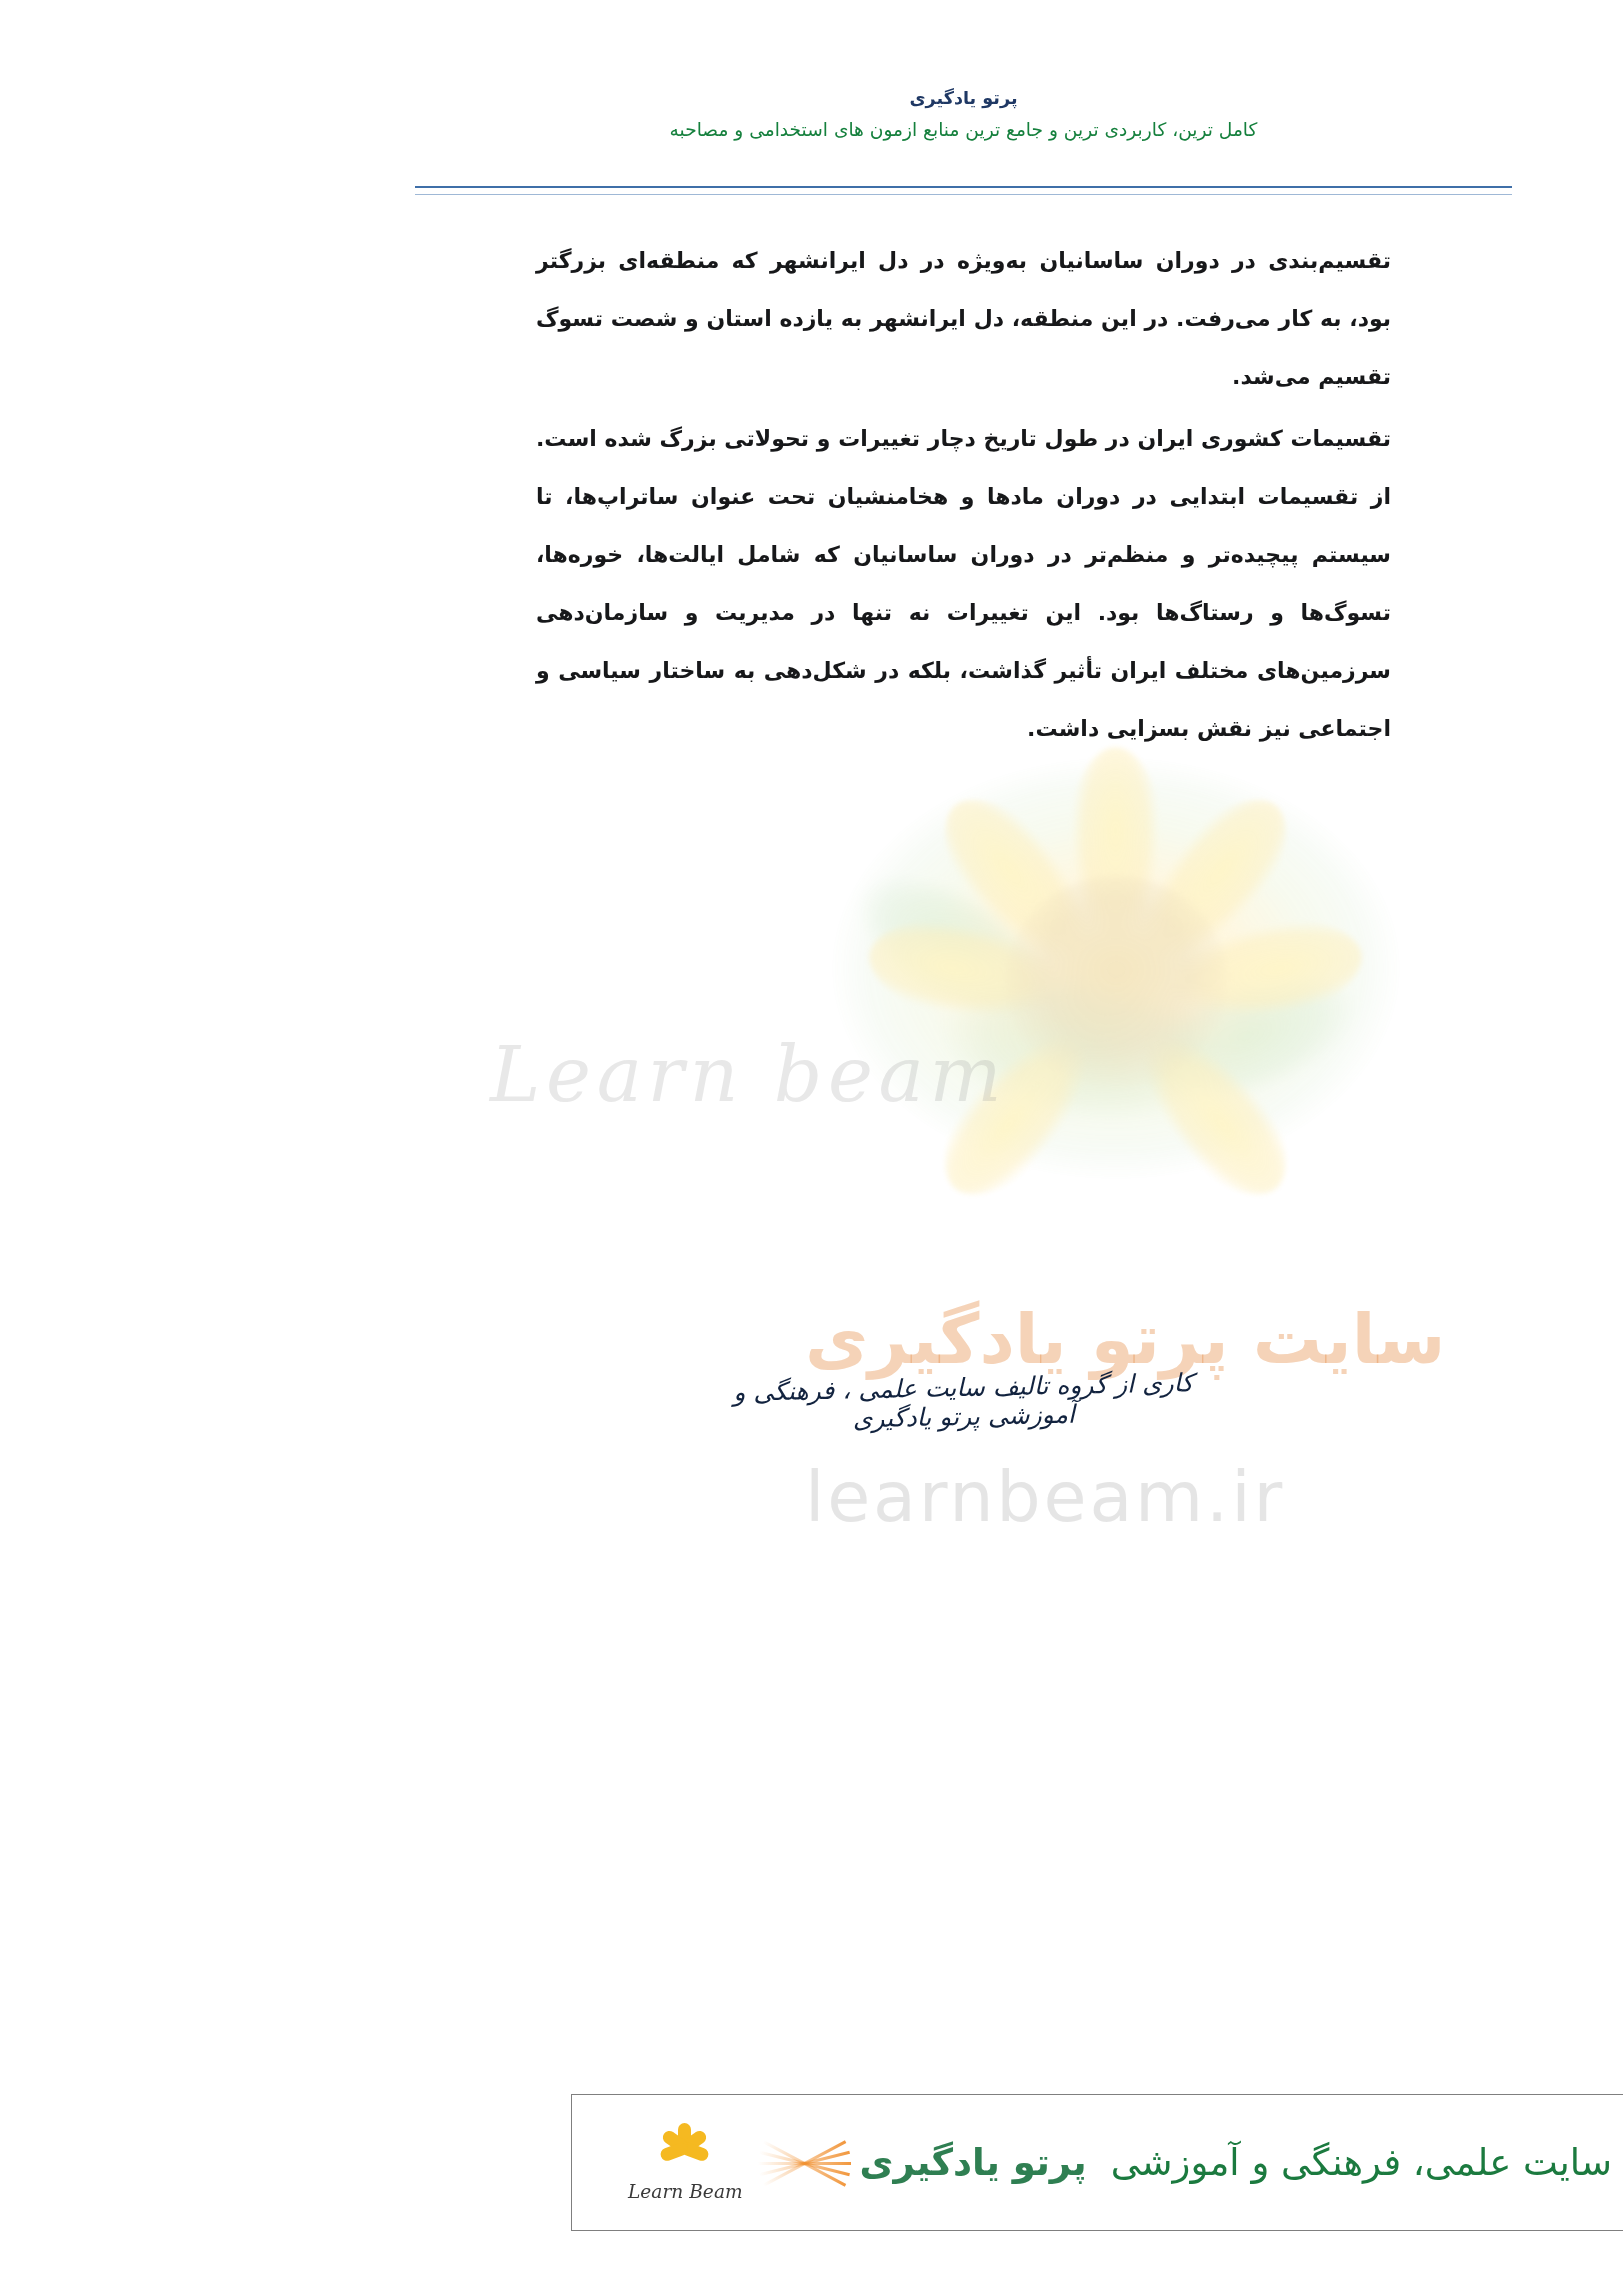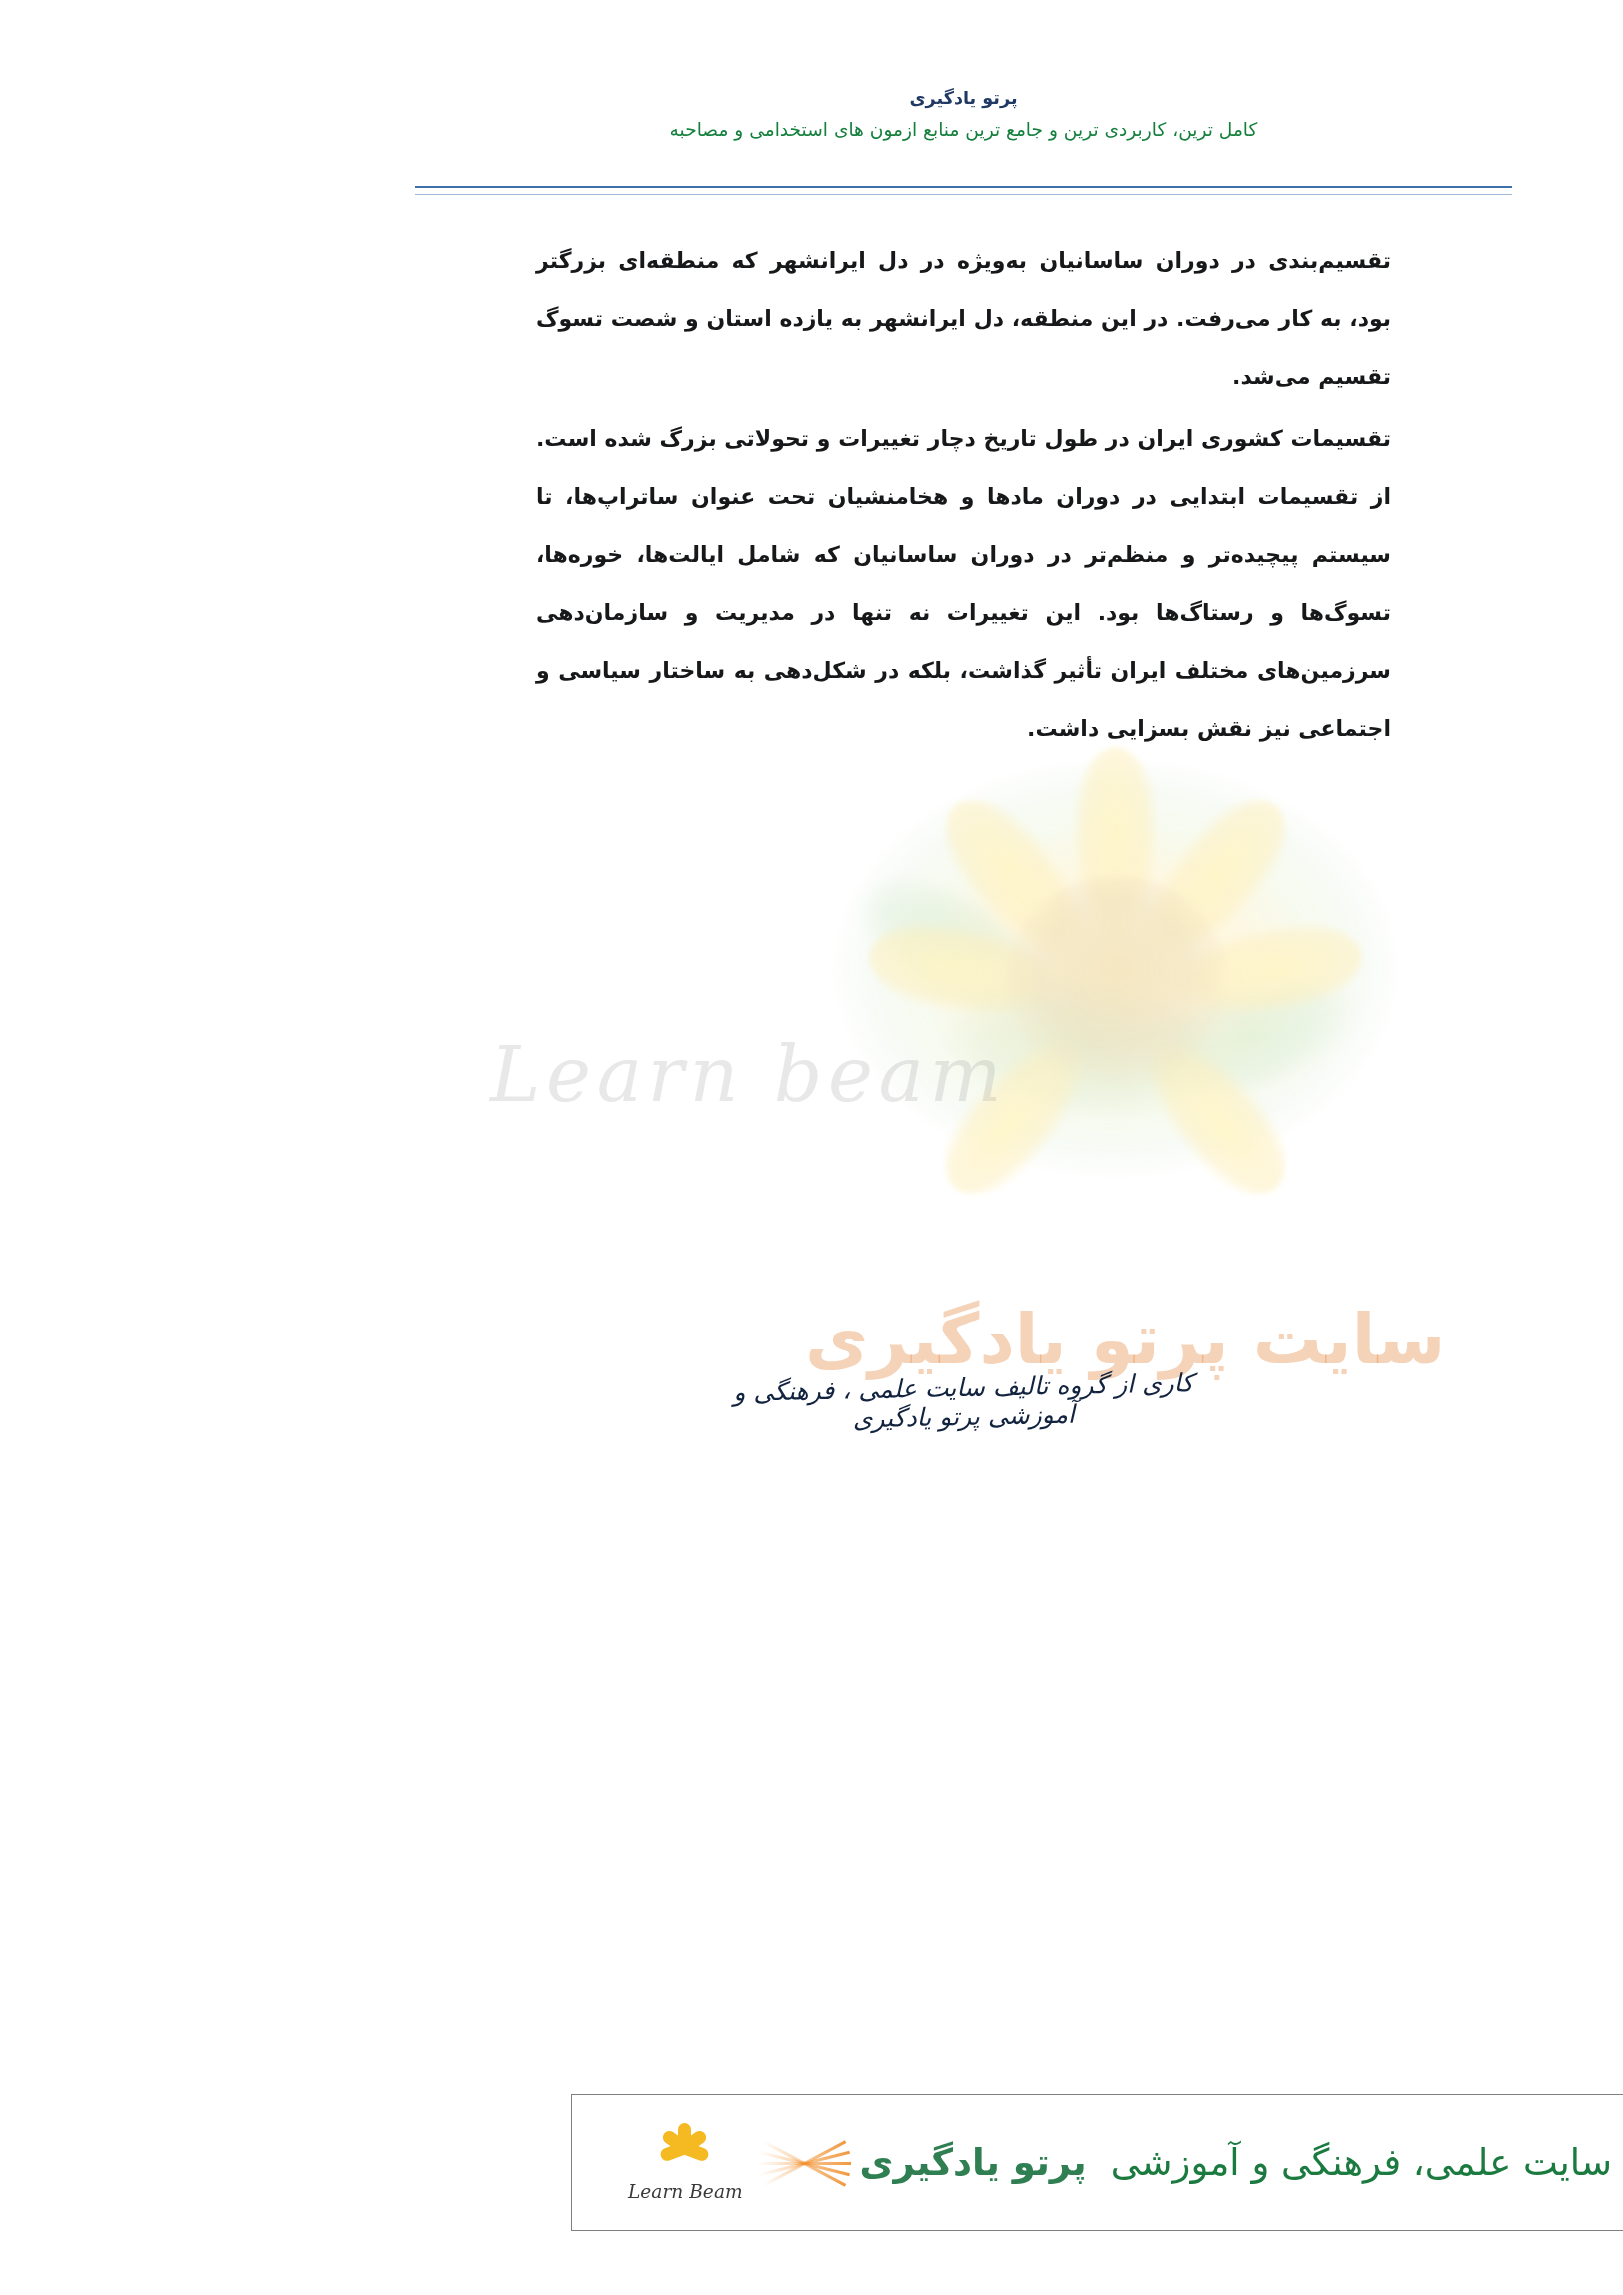--- a/index.html
+++ b/index.html
@@ -309,20 +309,21 @@
   </div>
   <div class="header-rule"></div>
 
   <div class="content">
     <p>تقسیم‌بندی در دوران ساسانیان به‌ویژه در دل ایرانشهر که منطقه‌ای بزرگتر بود، به کار می‌رفت. در این منطقه، دل ایرانشهر به یازده استان و شصت تسوگ تقسیم می‌شد.</p>
     <p>تقسیمات کشوری ایران در طول تاریخ دچار تغییرات و تحولاتی بزرگ شده است. از تقسیمات ابتدایی در دوران مادها و هخامنشیان تحت عنوان ساتراپ‌ها، تا سیستم پیچیده‌تر و منظم‌تر در دوران ساسانیان که شامل ایالت‌ها، خوره‌ها، تسوگ‌ها و رستاگ‌ها بود. این تغییرات نه تنها در مدیریت و سازمان‌دهی سرزمین‌های مختلف ایران تأثیر گذاشت، بلکه در شکل‌دهی به ساختار سیاسی و اجتماعی نیز نقش بسزایی داشت.</p>
   </div>
 
   <div class="wm-text wm-learnbeam-mid">Learn beam</div>
   <div class="wm-text wm-farsi-big">سایت پرتو یادگیری</div>
+  <div class="wm-text wm-learnbeam-low">learnbeam.ir</div>
 
   <div class="signature">کاری از گروه تالیف سایت علمی ، فرهنگی و آموزشی پرتو یادگیری</div>
 
   <div class="footer">
     <div class="f-text">سایت علمی، فرهنگی و آموزشی</div>
     <div class="f-brand">پرتو یادگیری</div>
     <div class="f-burst">
       <span></span>
         <span></span>
         <span></span>

